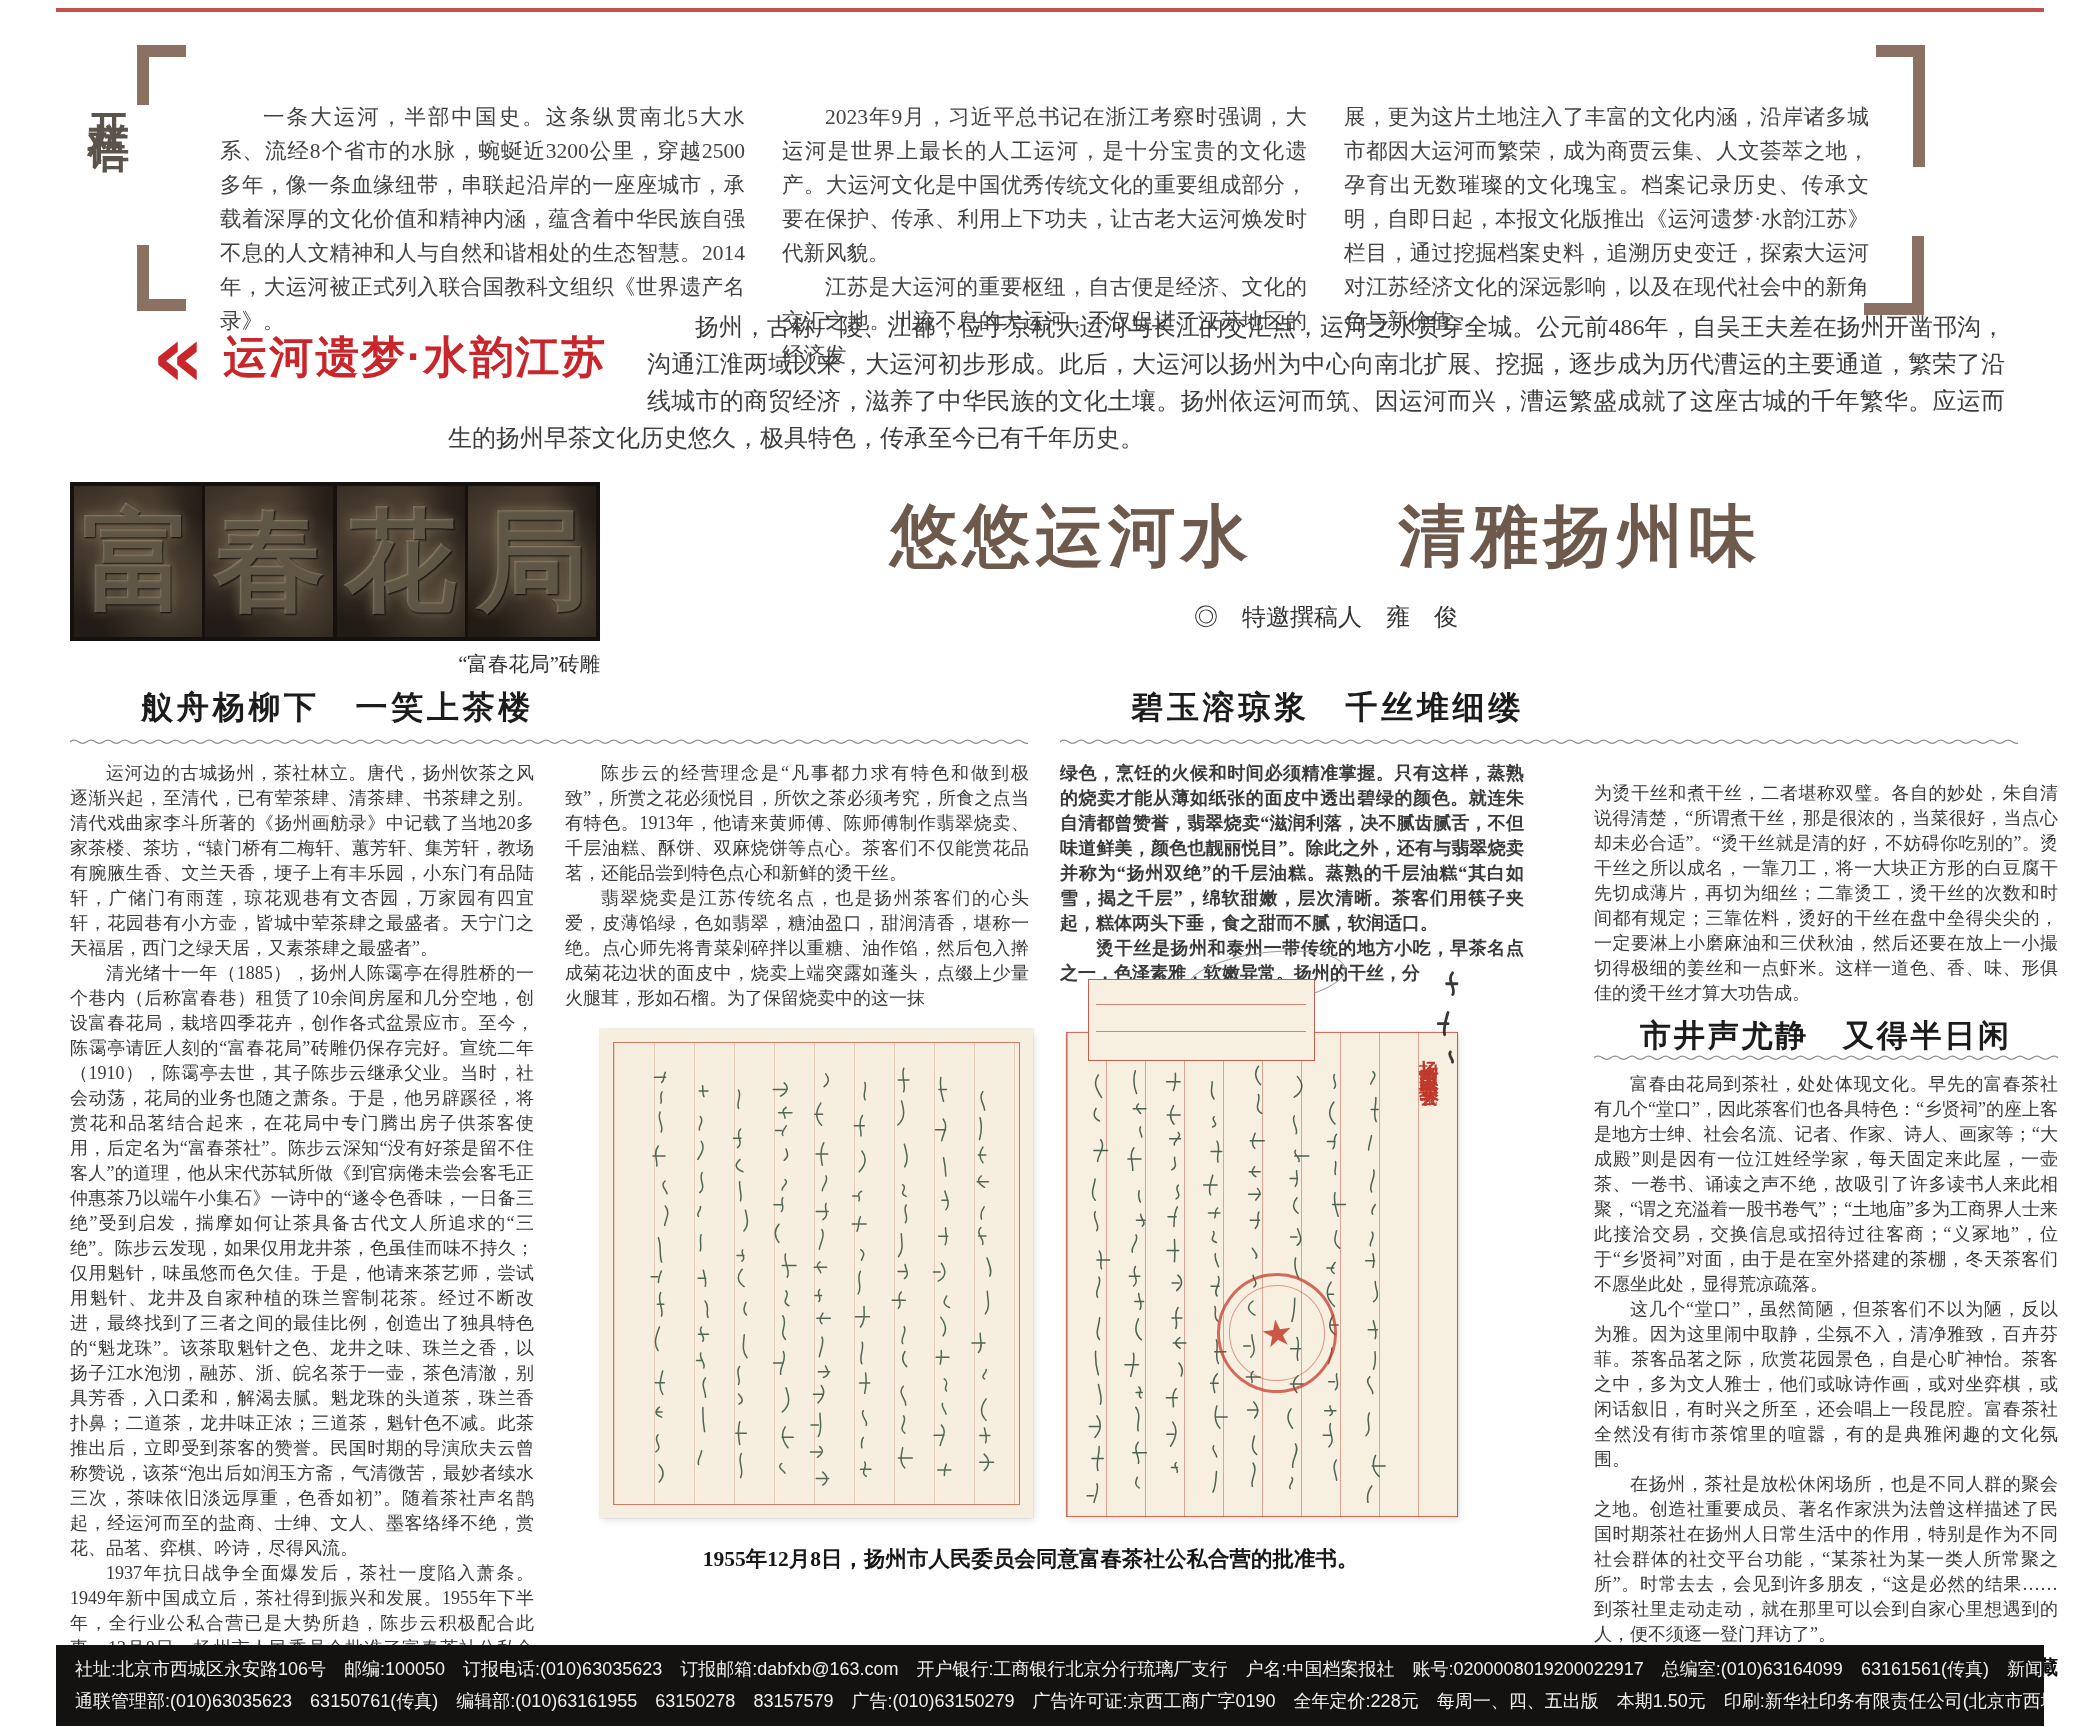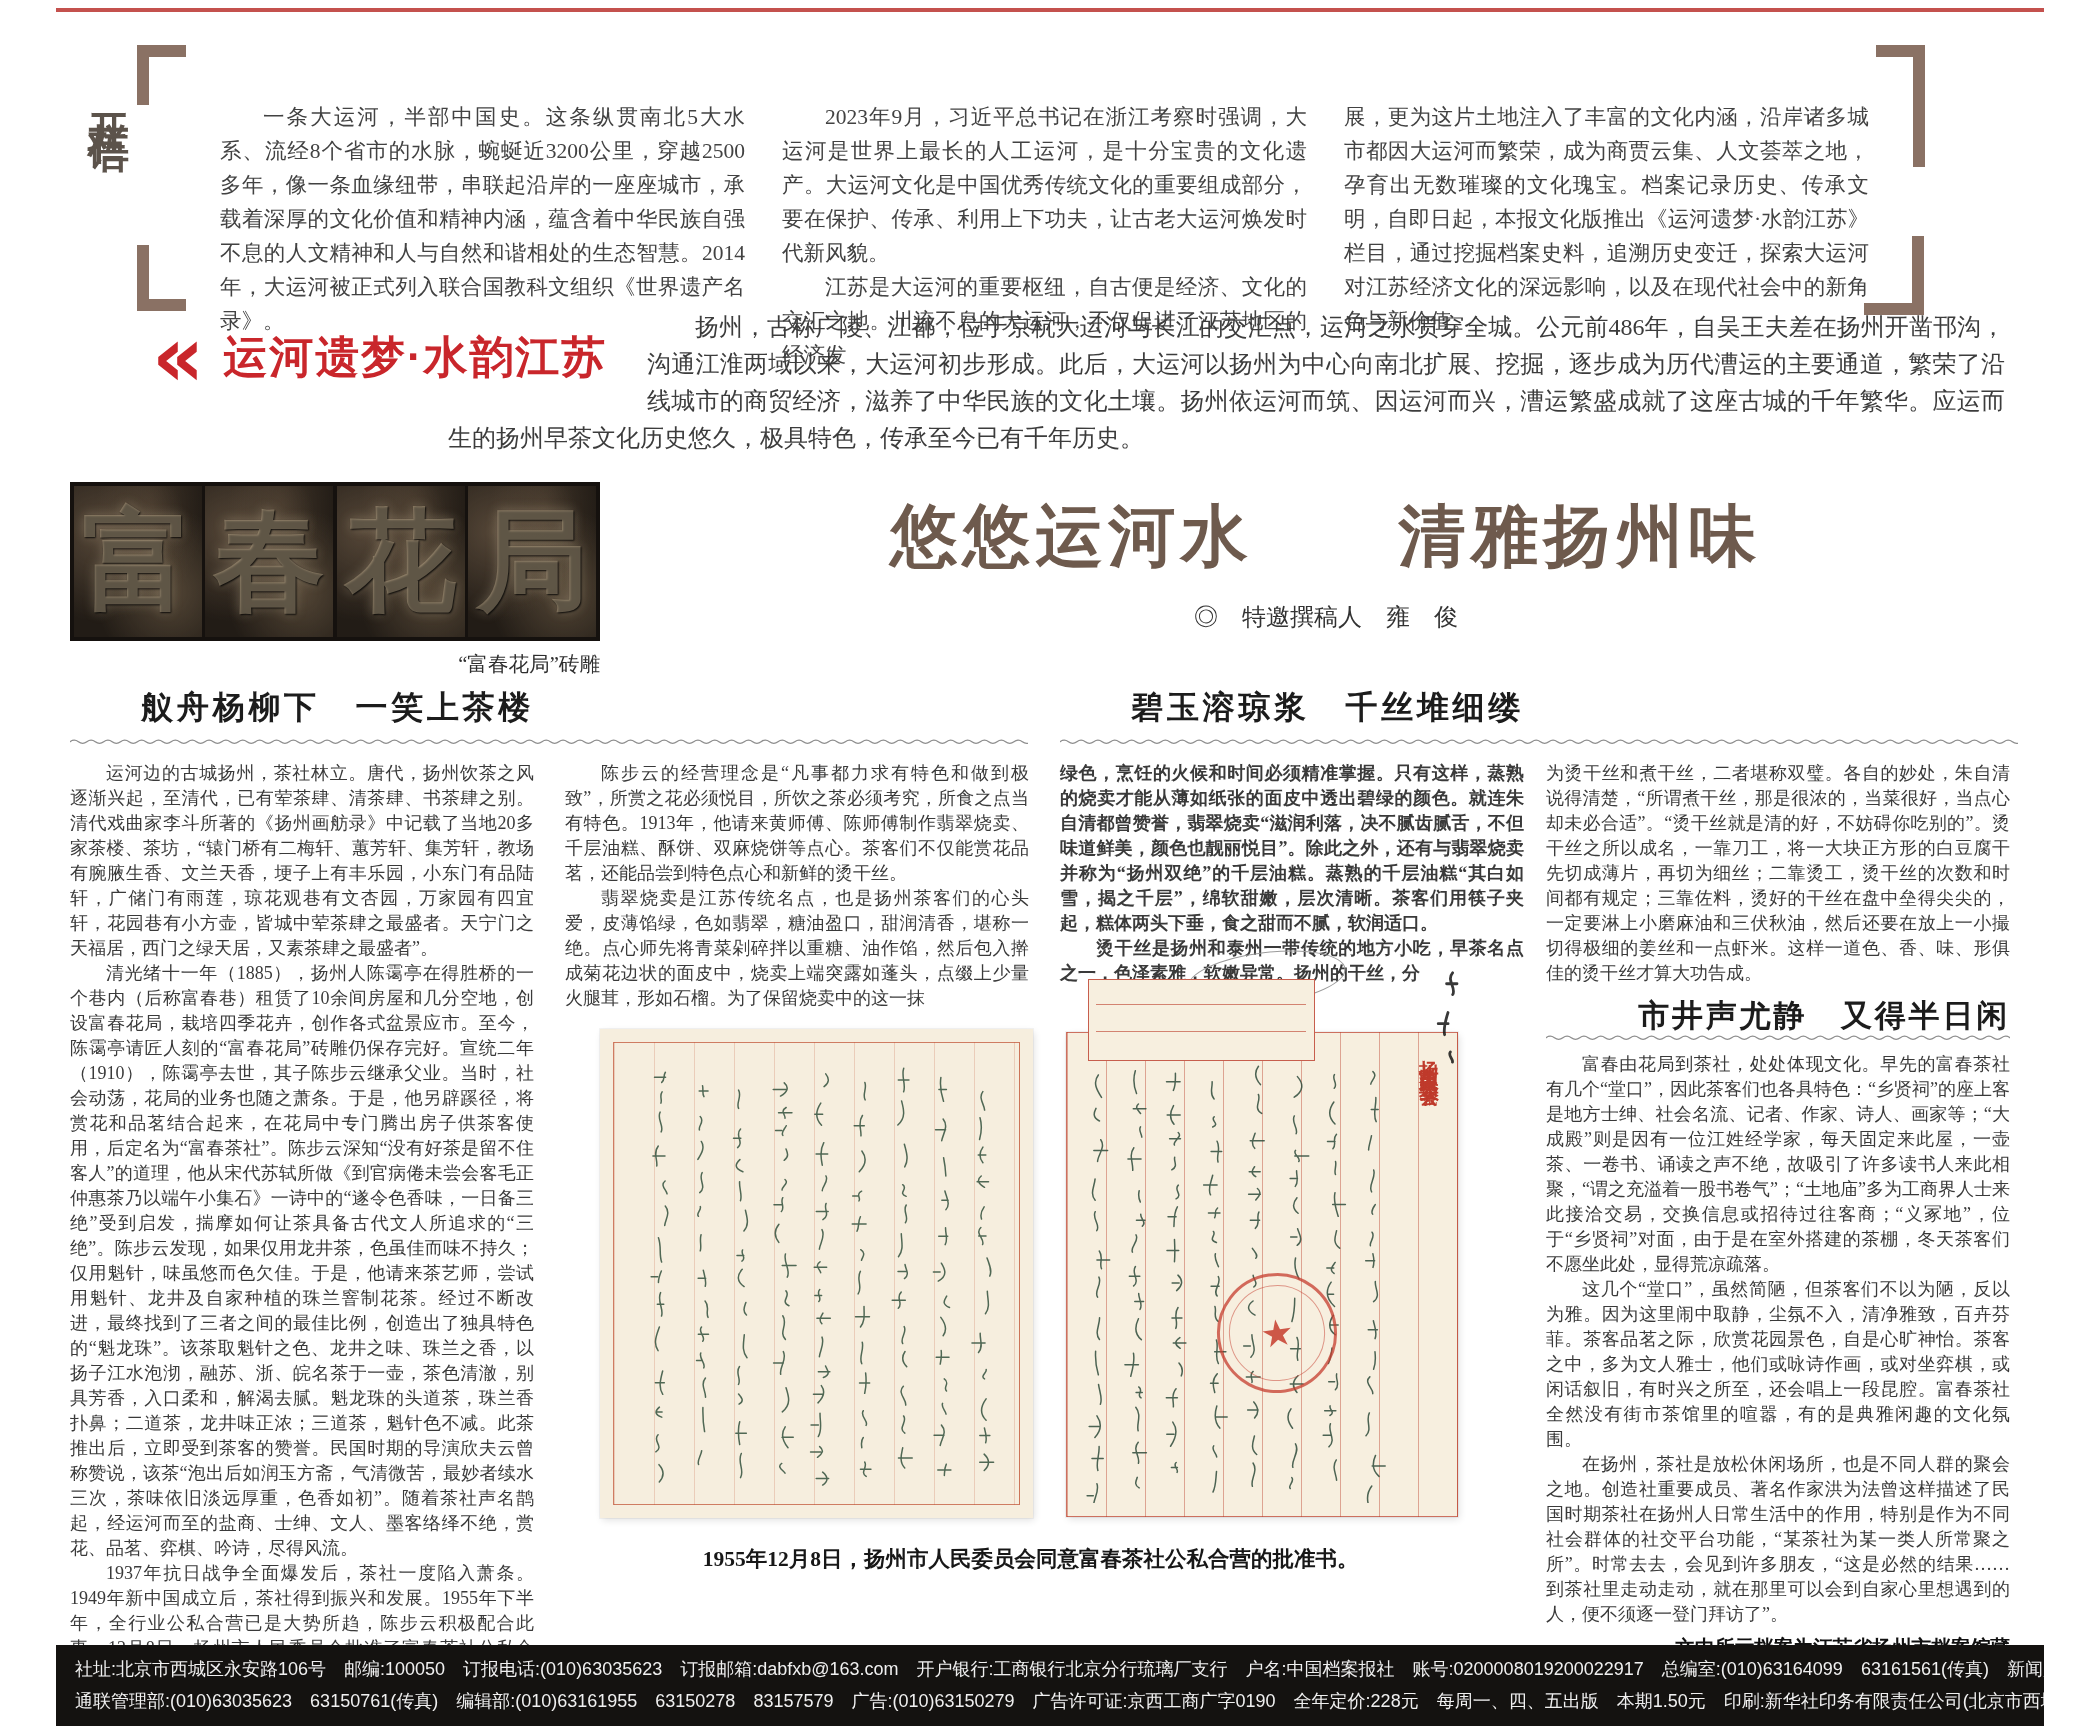--- a/index.html
+++ b/index.html
@@ -59,22 +59,22 @@
   #wavy1{position:absolute;left:70px;top:738px;width:958px;}
   #wavy2{position:absolute;left:1060px;top:738px;width:958px;}
   
   .bcol{position:absolute;top:761px;width:464px;font-size:18px;line-height:25px;
        text-align:justify;color:#3a3a3a;}
   .bcol p{margin:0;text-indent:2em;}
   .bcol p.cont{text-indent:0;}
   #col1{left:70px;}
   #col2{left:565px;}
   #col3{left:1060px;font-weight:bold;}
-  #col4{left:1546px;}
-  #col4 .subhead{font-size:31px;font-weight:bold;color:#1c1c1c;text-align:right;letter-spacing:2.8px;
+  #col4{left:1594px;margin-top:20px;}
+  #col4 .subhead{font-size:31px;font-weight:bold;color:#1c1c1c;text-align:center;letter-spacing:2.8px;
        font-family:"Liberation Sans",sans-serif;margin:17px 0 5.6px;text-indent:0;}
   #col4 svg.wavy{width:100%;margin:1.9px 0 11.2px;}
   #credit{font-weight:bold;text-align:right;text-indent:0;color:#101010;font-size:19.7px;
        font-family:"Liberation Sans",sans-serif;margin-top:7.5px;}
   
   .doc{position:absolute;background:#f6eede;box-shadow:0 0 0 0.9px rgba(0,0,0,.05),1.9px 2.8px 7.5px rgba(0,0,0,.12);}
   #doc-left{left:600px;top:1029px;width:433px;height:489px;}
   #doc-left .frame{position:absolute;left:13px;top:13px;right:13px;bottom:13px;
        border:1.9px solid rgba(194,86,56,.75);
        background:repeating-linear-gradient(90deg,rgba(194,86,56,.22) 0 0.9px,transparent 0.9px 40px);}

